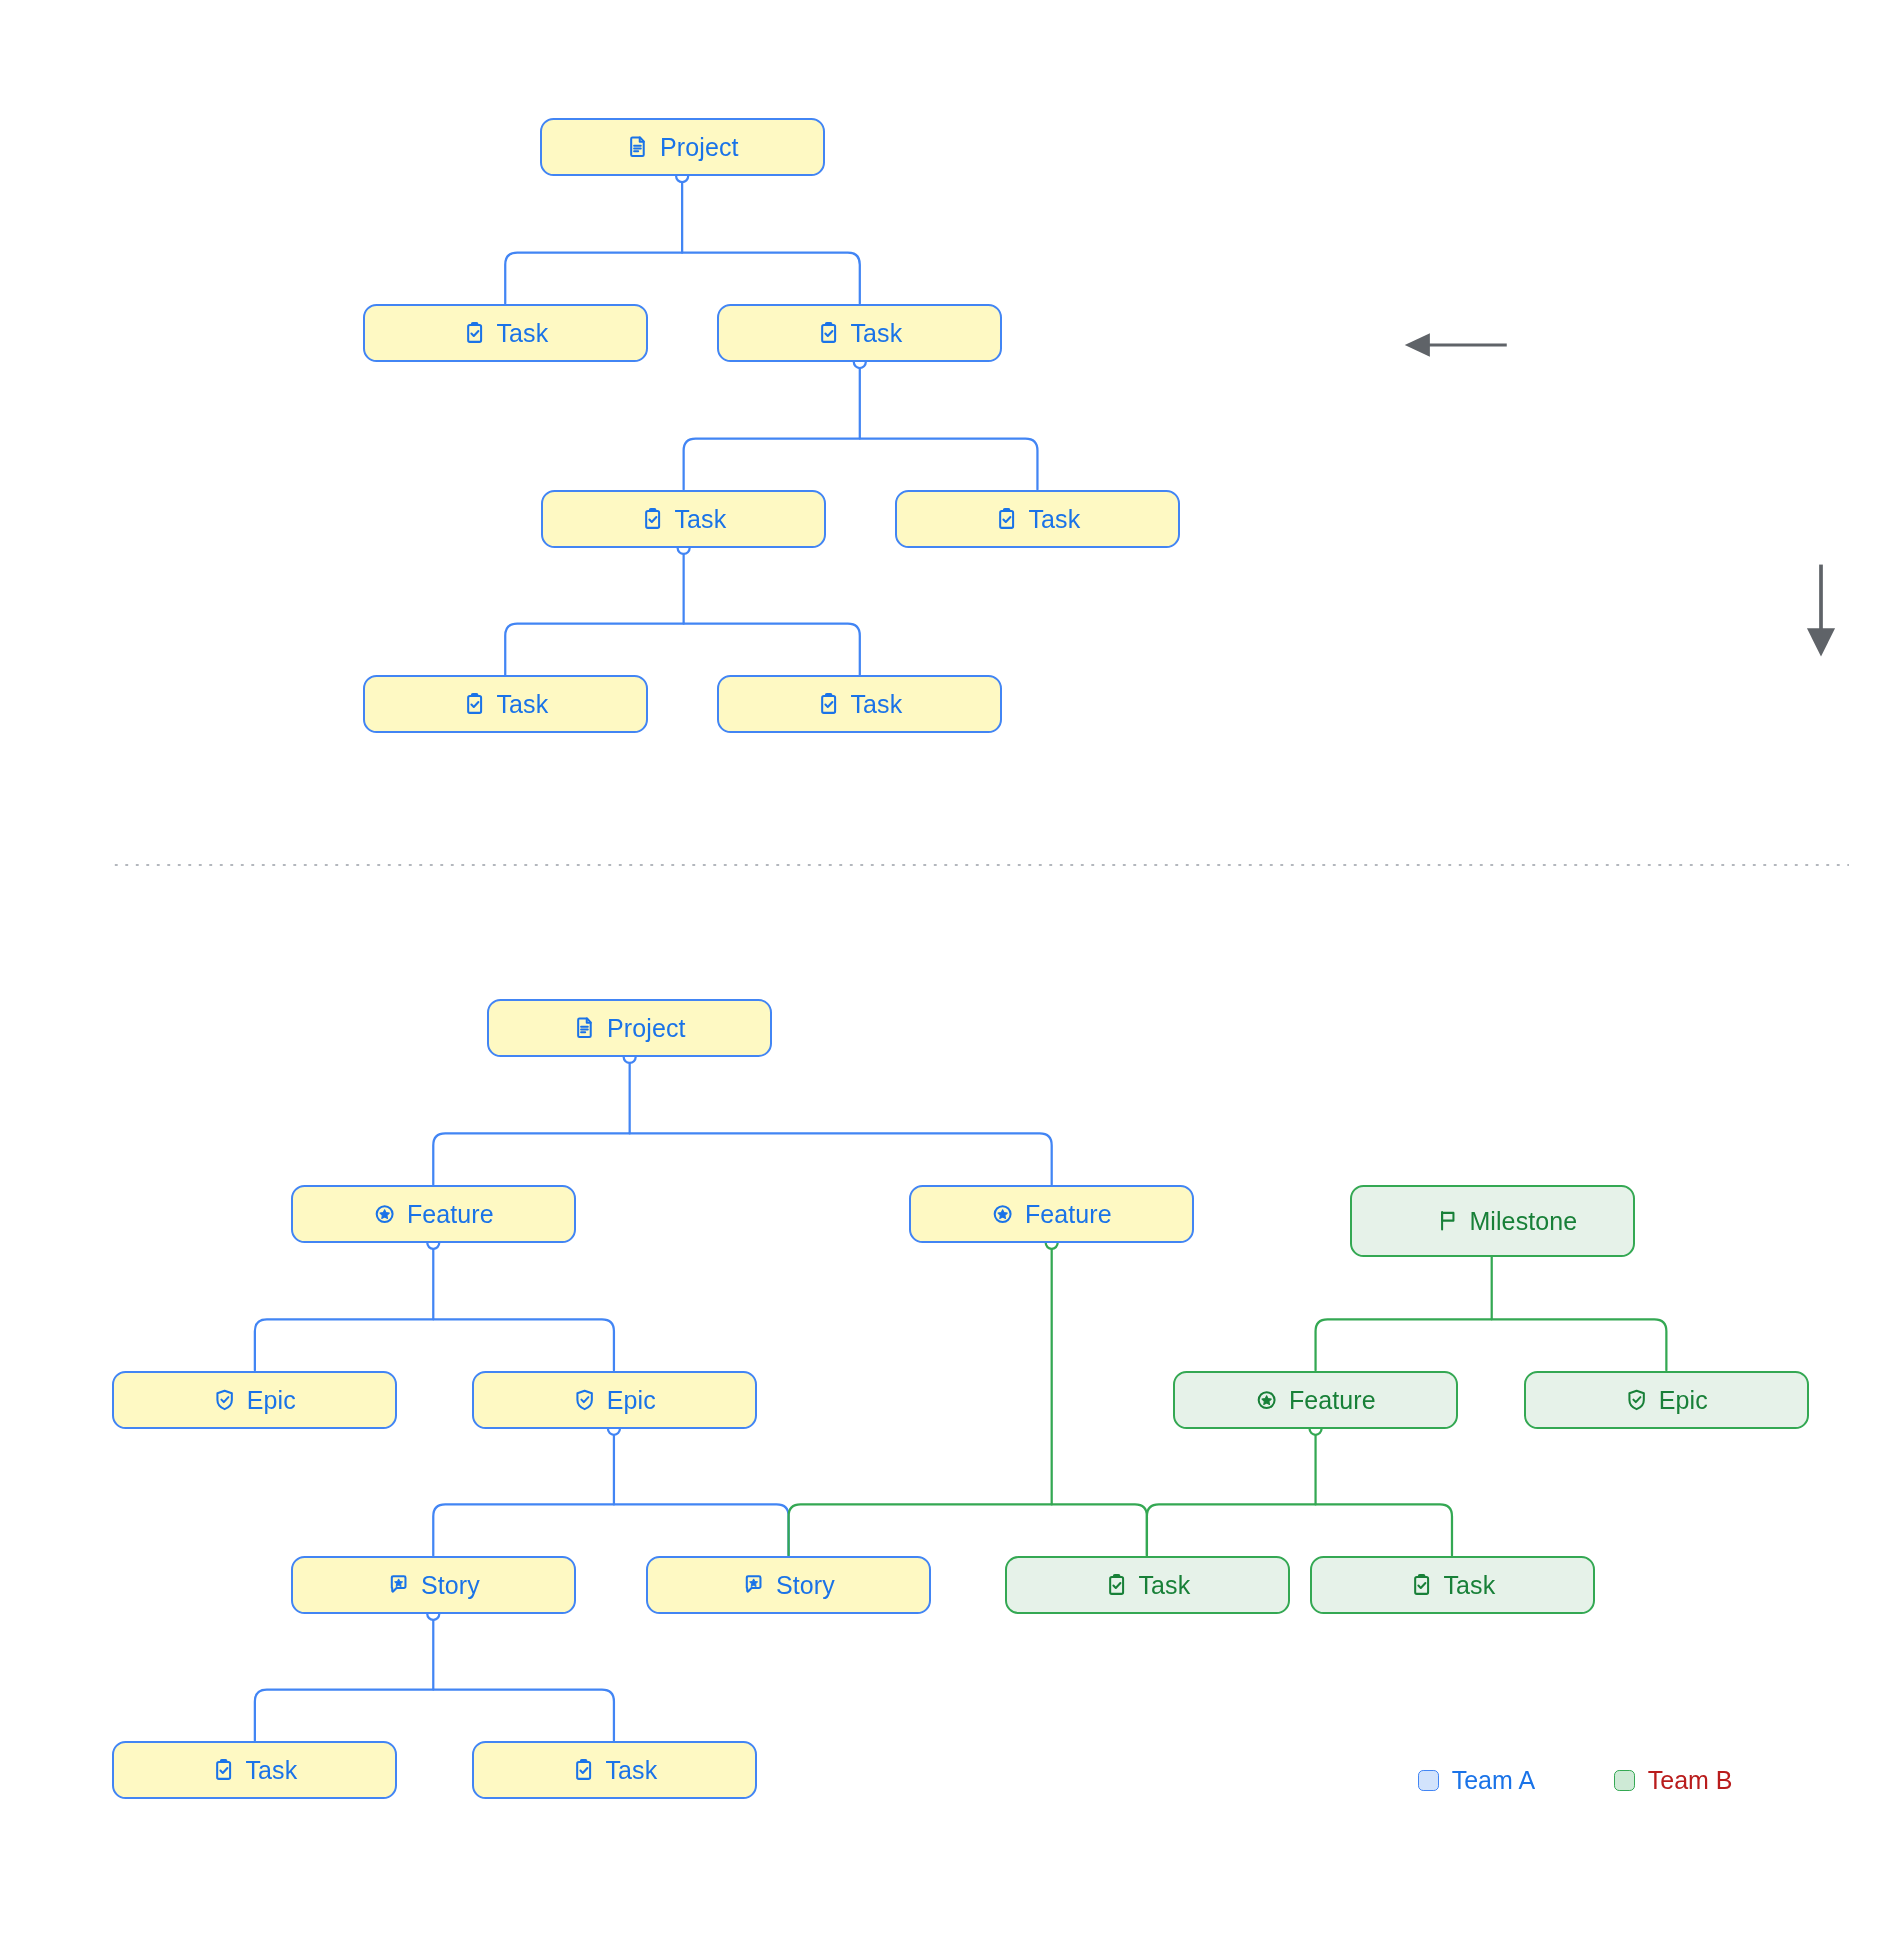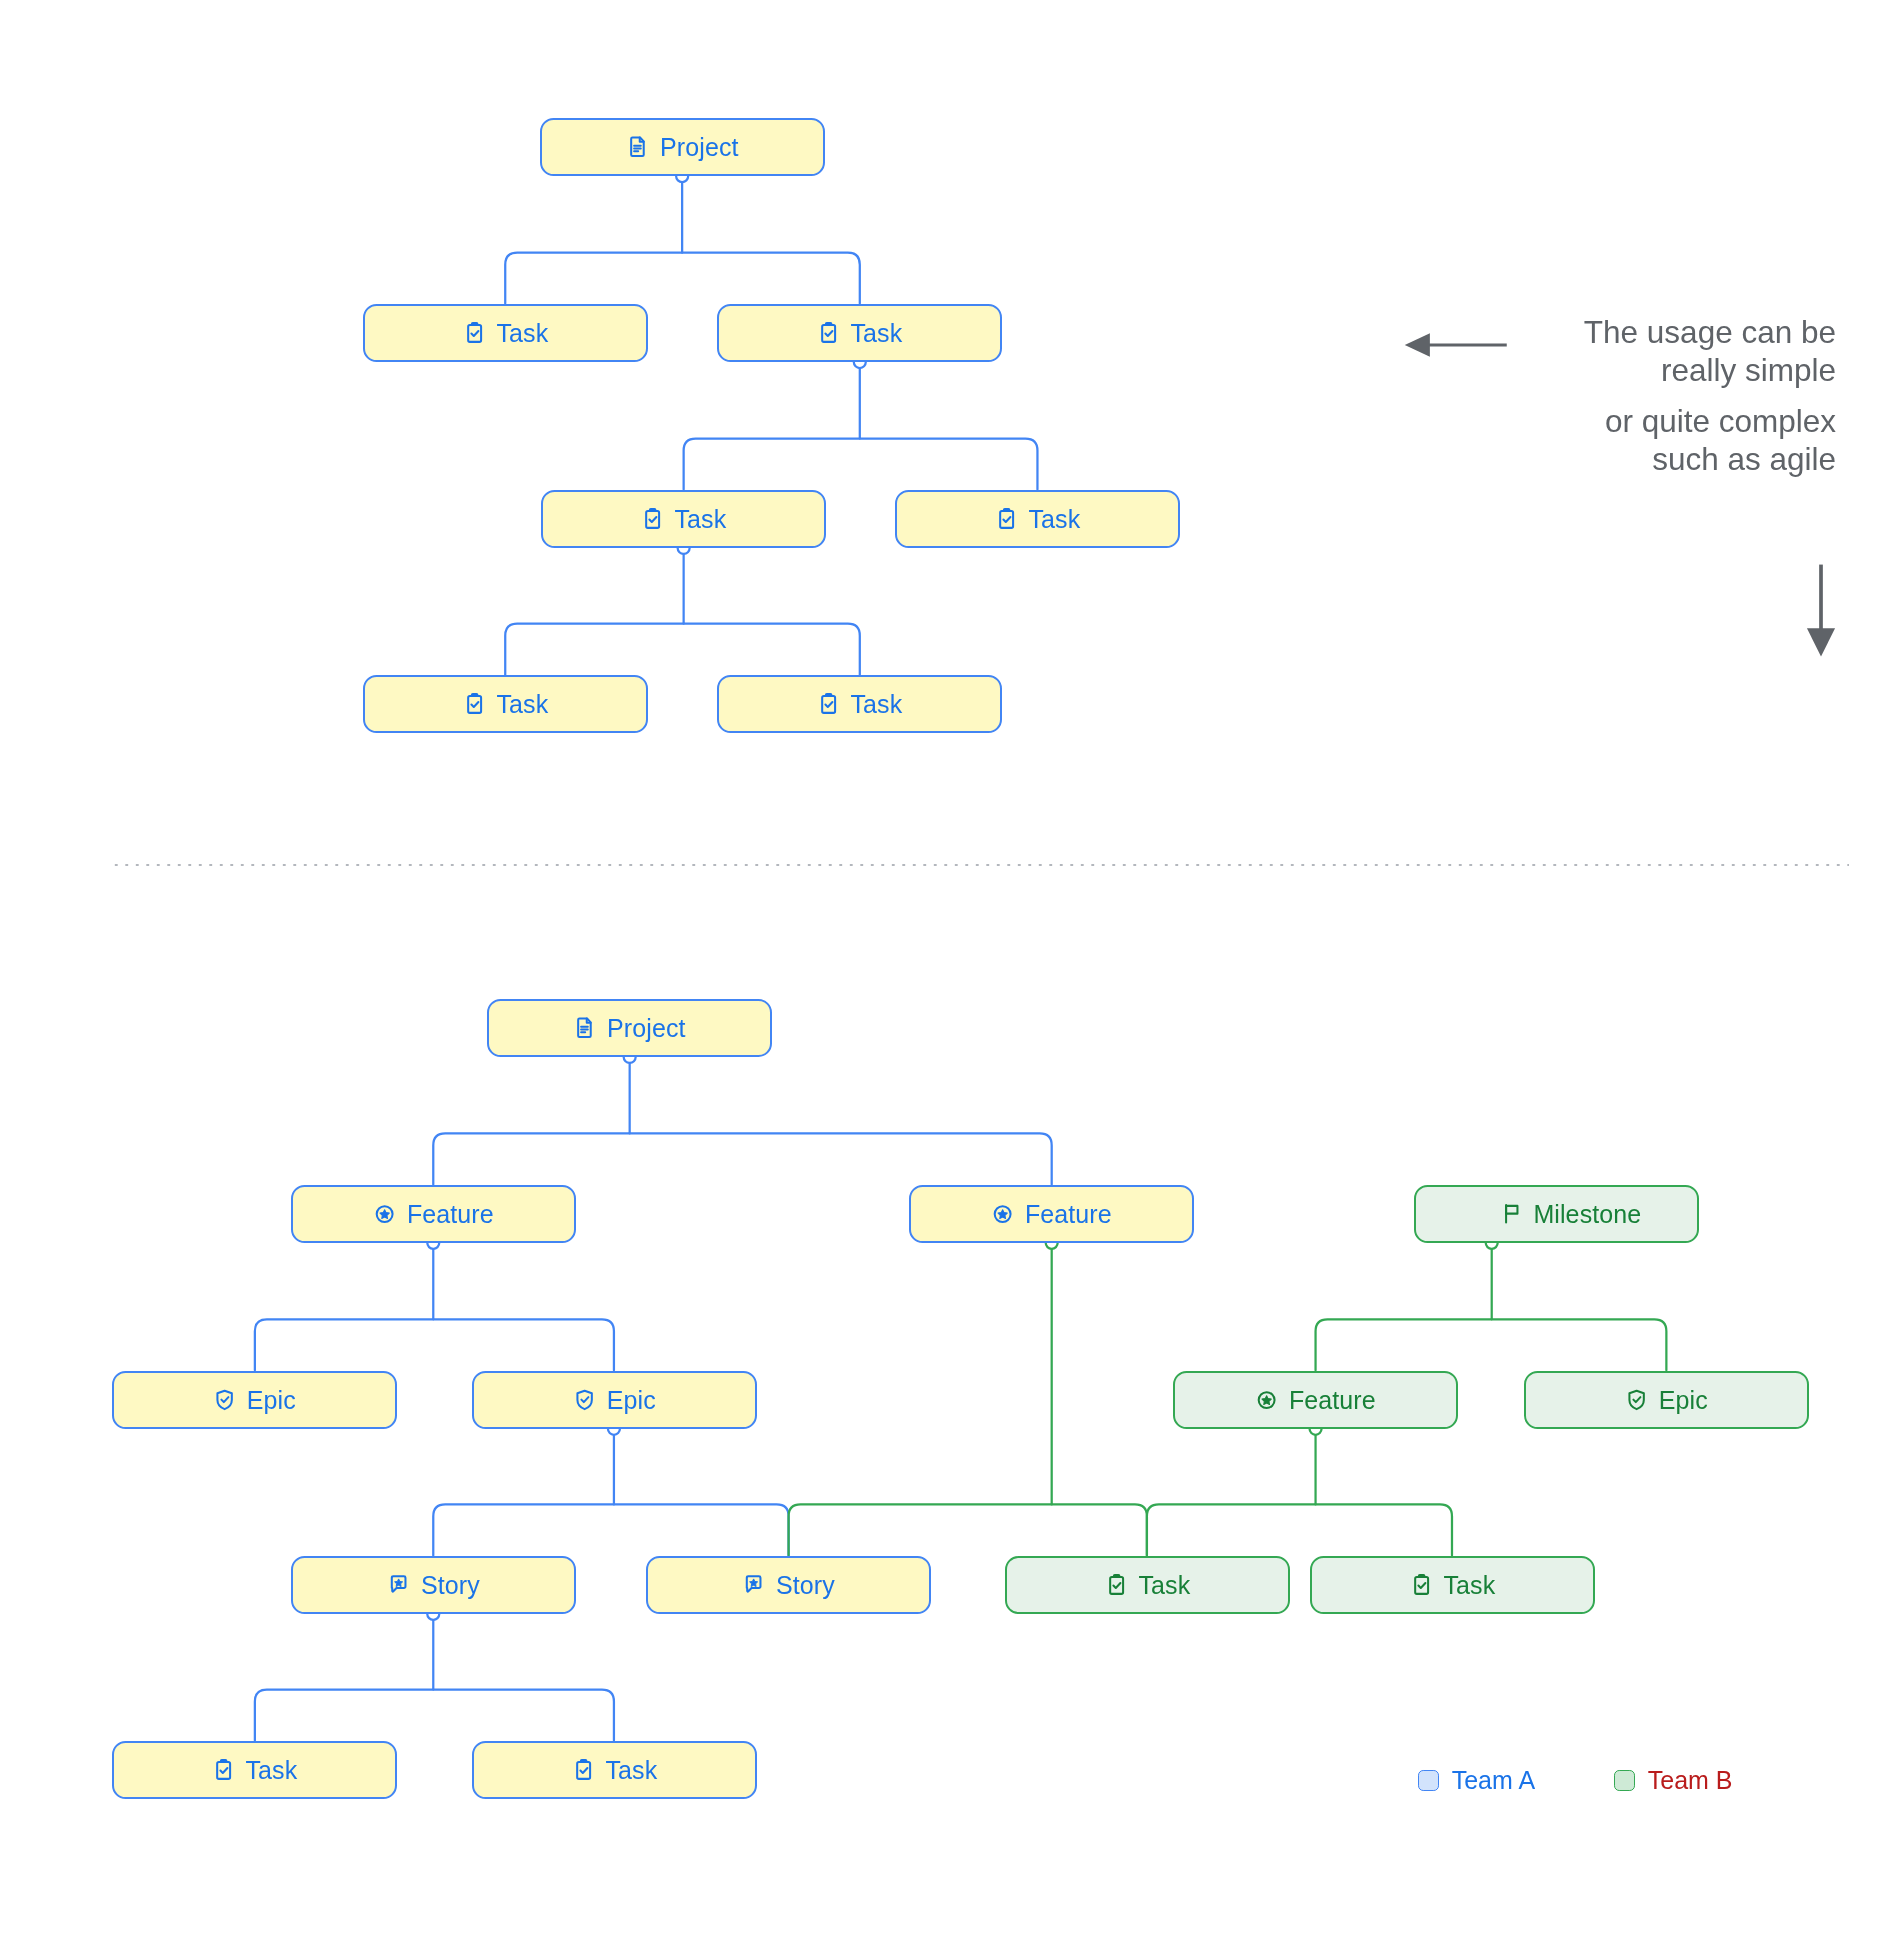--- a/index.html
+++ b/index.html
@@ -252,21 +252,21 @@
       </div>
       <div class="node t-blue" style="left: 909px; top: 1185px; width: 285px; height: 58px;">
         <span class="ic">
           <svg width="24" height="24" viewBox="0 0 24 26" xmlns="http://www.w3.org/2000/svg">
             <circle cx="11.6" cy="13.1" r="8.6" fill="none" stroke="#1a73e8" stroke-width="2.2" stroke-linecap="round" stroke-linejoin="round"></circle>
              <path d="M11.6 8.3 l1.55 3.2 l3.5 .5 l-2.53 2.47 .6 3.48 -3.12 -1.64 -3.12 1.64 .6 -3.48 -2.53 -2.47 3.5 -.5 Z" fill="#1a73e8" stroke="#1a73e8" stroke-width="1.1" stroke-linejoin="round"></path>
           </svg>
         </span>
         <span class="lbl">Feature</span>
       </div>
-      <div class="node t-green" style="left: 1414px; top: 1185px; width: 285px; height: 58px; padding-left: 28px;">
+      <div class="node t-green" style="left: 1350px; top: 1185px; width: 285px; height: 72px; padding-left: 28px;">
         <span class="ic">
           <svg width="24" height="24" viewBox="0 0 24 26" xmlns="http://www.w3.org/2000/svg">
             <path d="M5.6 22.2 V3.4" fill="none" stroke="#188038" stroke-width="2.2" stroke-linecap="round" stroke-linejoin="round"></path>
              <path d="M5.6 4.2 H17.9 V12.6 H5.6 Z" fill="none" stroke="#188038" stroke-width="2.2" stroke-linecap="round" stroke-linejoin="round"></path>
           </svg>
         </span>
         <span class="lbl">Milestone</span>
       </div>
       <div class="node t-blue" style="left: 112px; top: 1371px; width: 285px; height: 58px;">
         <span class="ic">
@@ -362,27 +362,20 @@
         </span>
         <span class="lbl">Task</span>
       </div>
     </div>
 
   <svg style="position:absolute;left:1404px;top:328px;" width="105" height="34" viewBox="0 0 140 46">
     <line x1="24" y1="23" x2="138" y2="23" stroke="#5f6368" stroke-width="4"></line>
     <path d="M0 23 L34 7 L34 39 Z" fill="#5f6368"></path>
   </svg>
 
-  <div id="annot">
-    <span class="ln">The usage can be</span>
-    <span class="ln">really simple</span>
-    <span class="gap"></span>
-    <span class="ln">or quite complex</span>
-    <span class="ln">such as agile</span>
-  </div>
 
   <svg style="position:absolute;left:1801px;top:564px;" width="40" height="93" viewBox="0 0 54 124">
     <line x1="27" y1="0" x2="27" y2="94" stroke="#5f6368" stroke-width="5"></line>
     <path d="M27 124 L8 86 L46 86 Z" fill="#5f6368"></path>
   </svg>
 
   <div id="divider"></div>
 
   <div id="legend">
     <div class="lg blue">

